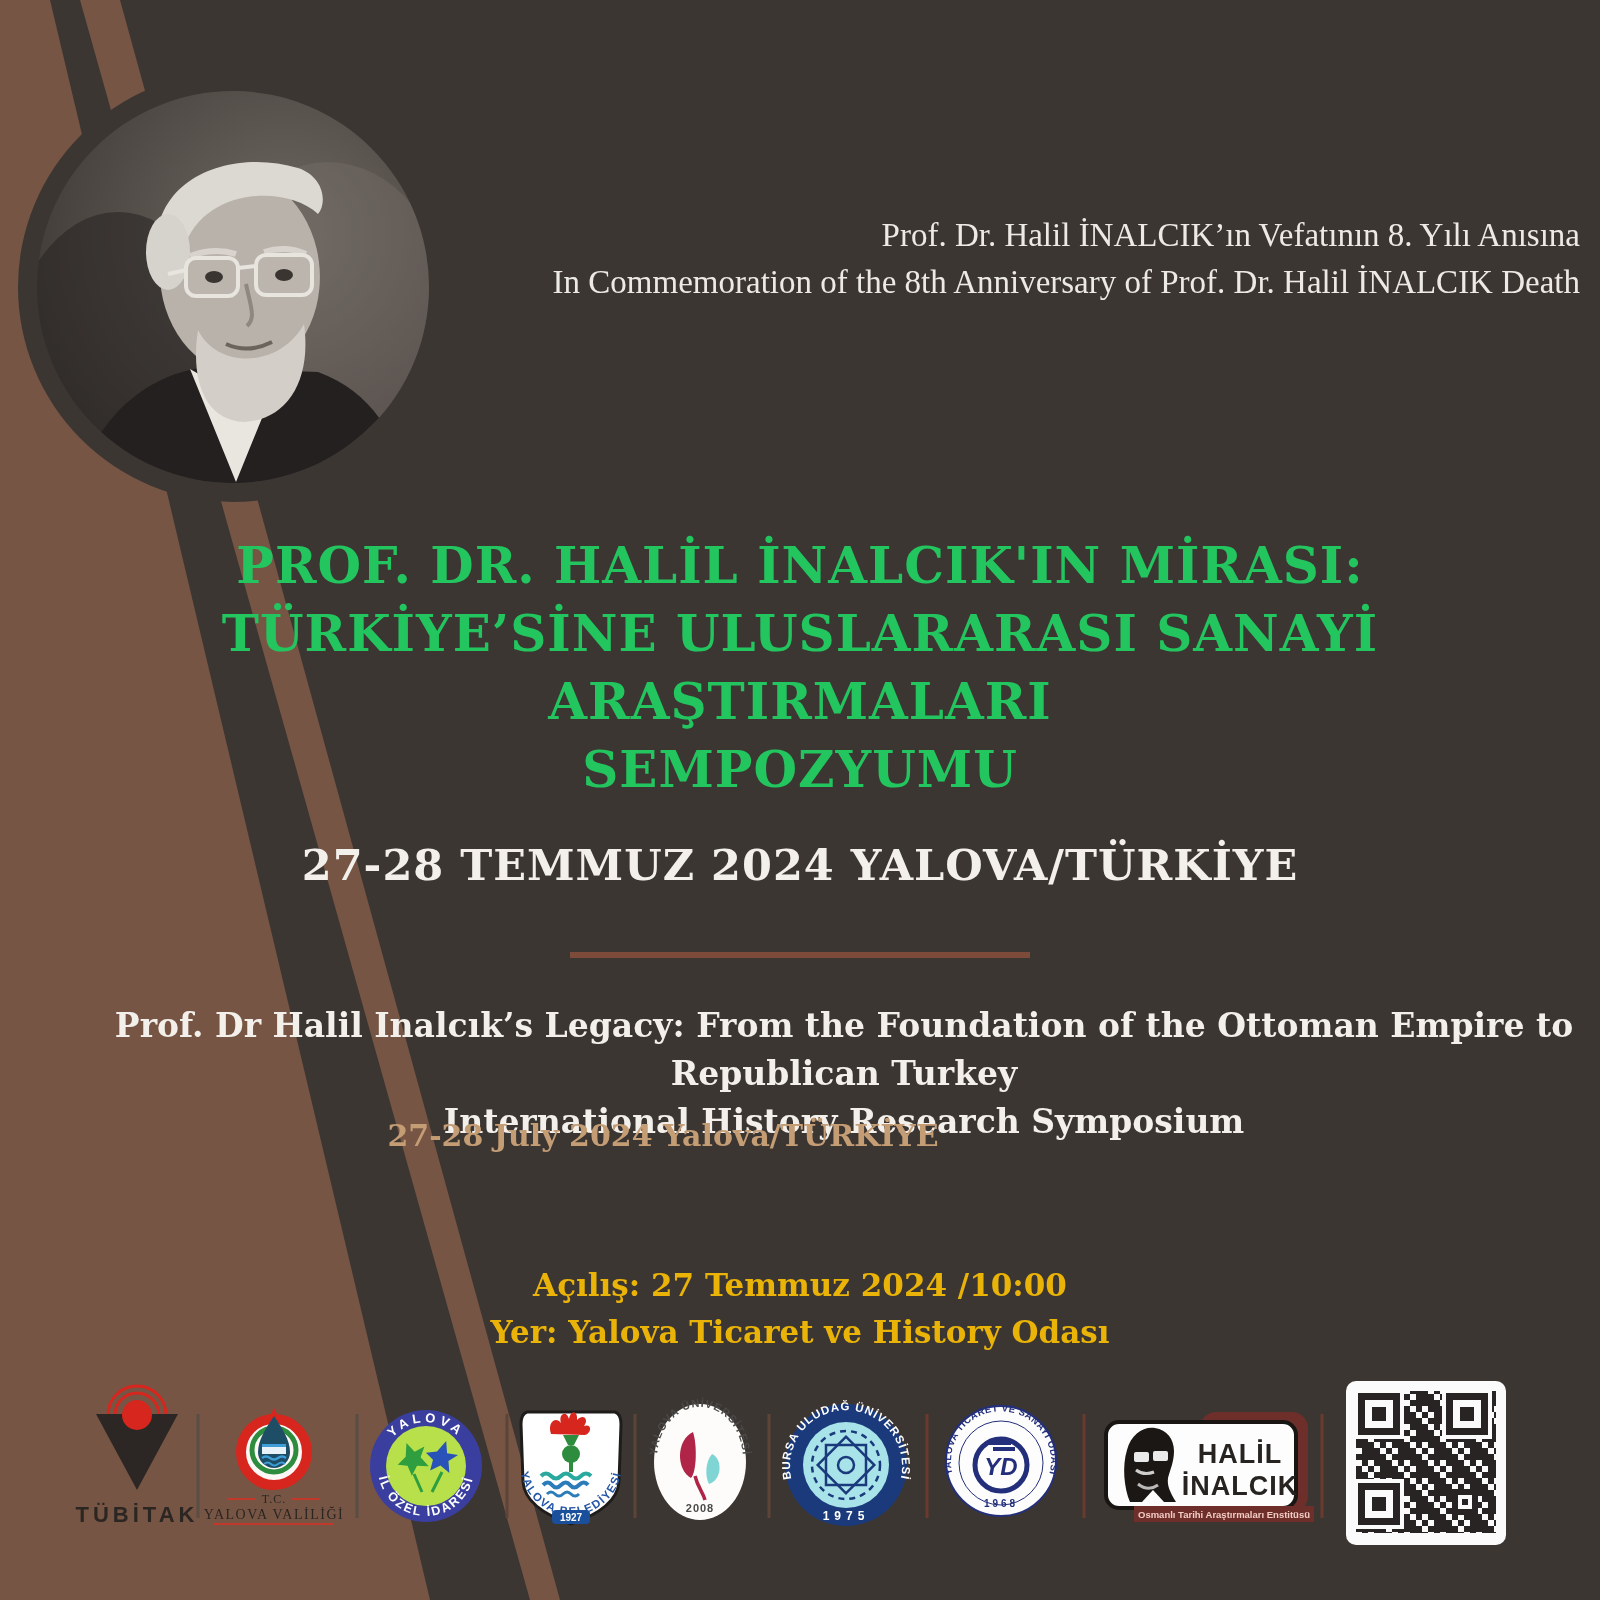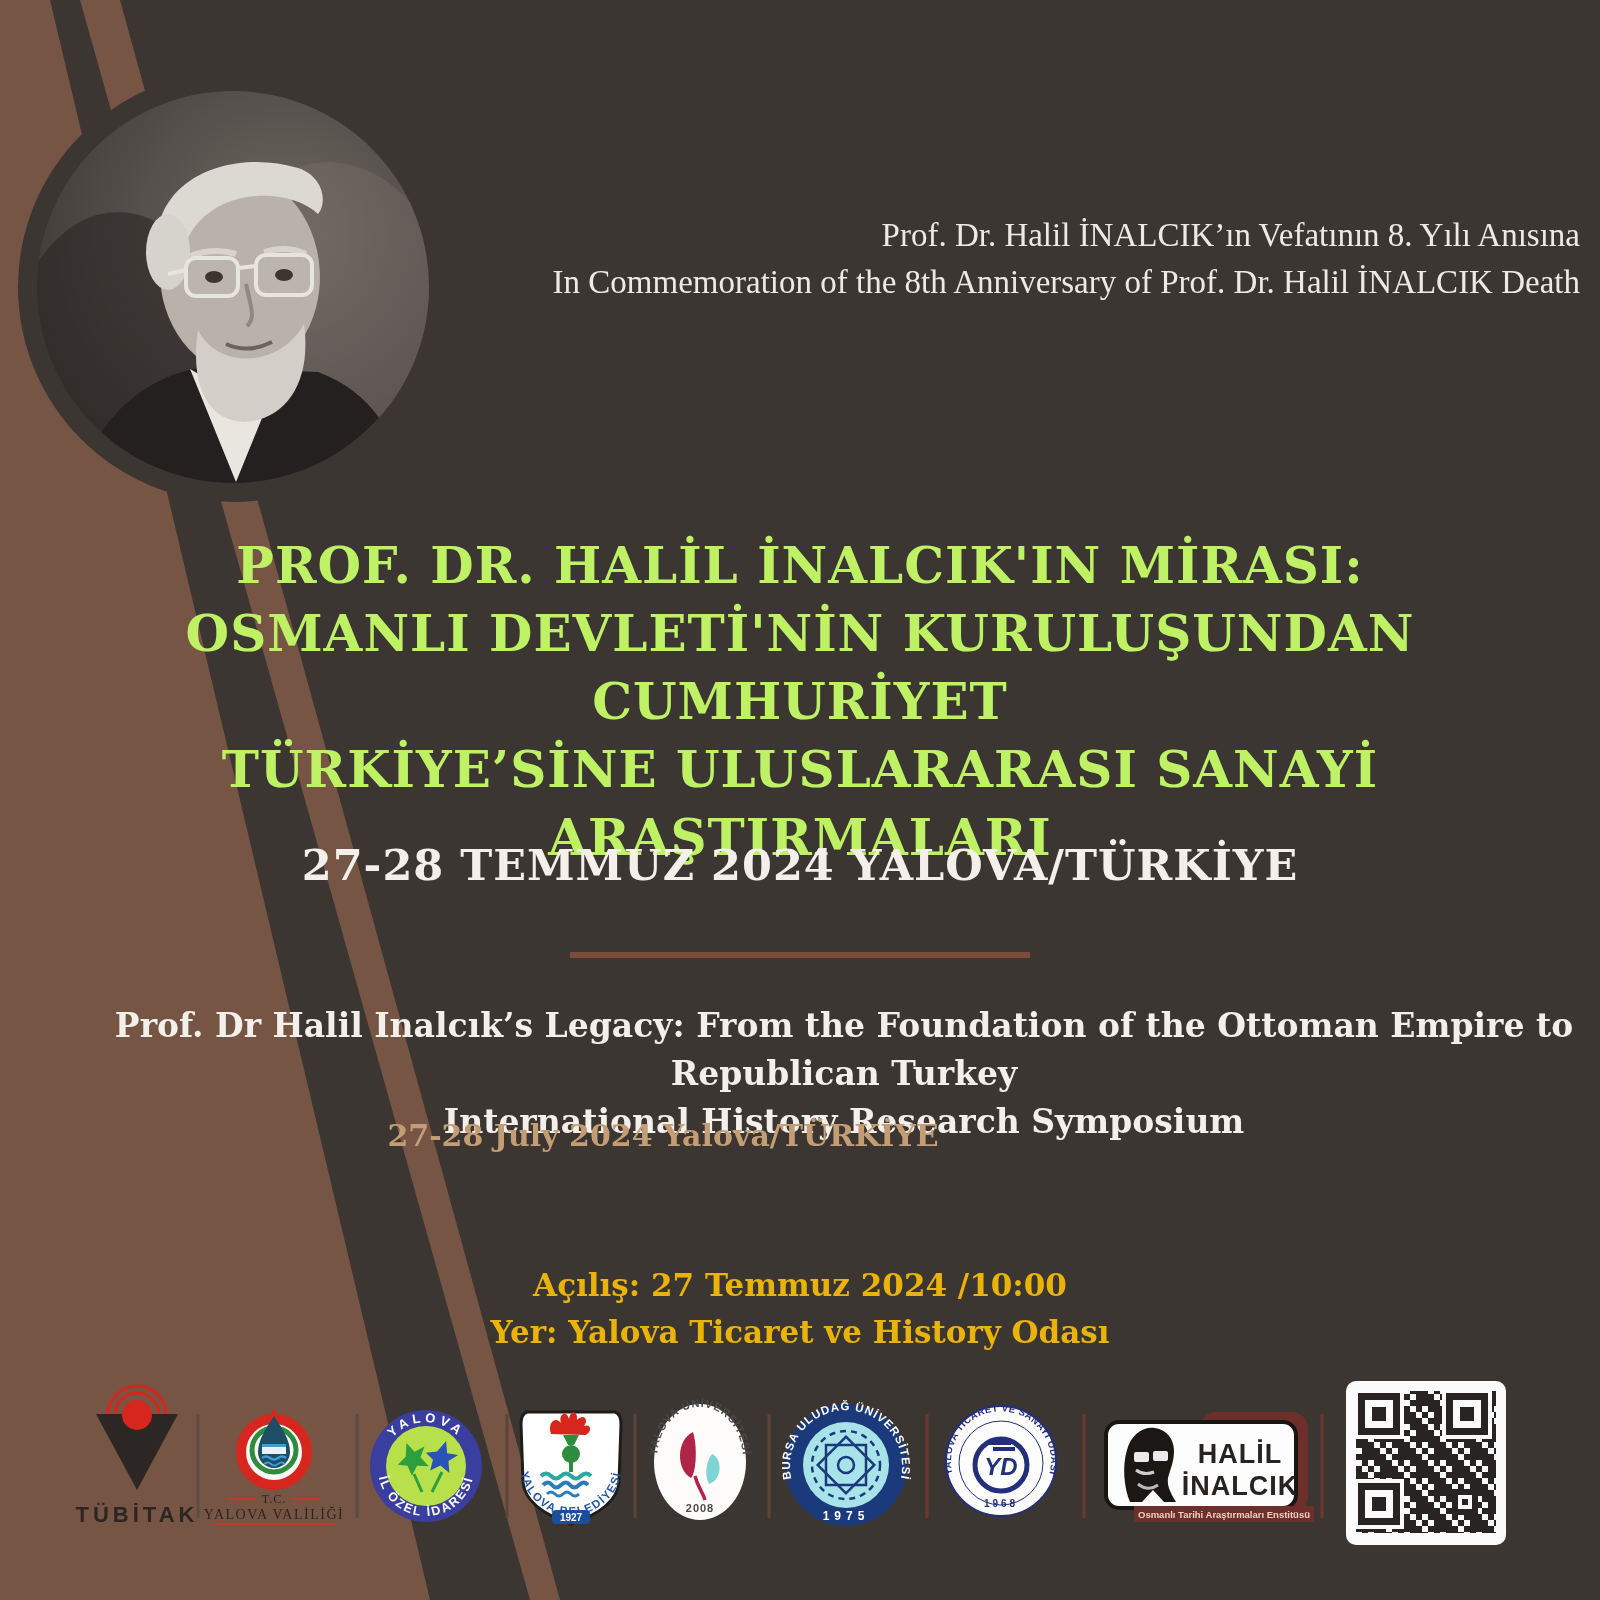--- a/index.html
+++ b/index.html
@@ -2,21 +2,21 @@
 <html><head>
 <meta charset="utf-8">
 <style>
   html,body{margin:0;padding:0;background:#3c3633;}
   .poster{position:relative;width:1600px;height:1600px;background:#3c3633;overflow:hidden;
           font-family:"DejaVu Serif",serif;}
   .abs{position:absolute;}
   .bg-svg{left:0;top:0;}
   .commemoration{left:400px;top:212px;width:1180px;text-align:right;color:#edeae6;
     font-family:"Liberation Serif",serif;font-size:33px;line-height:47px;font-weight:400;}
-  .main-title{left:0;top:532px;width:1600px;text-align:center;color:#bef264;
+  .main-title{left:0;top:532px;width:1600px;text-align:center;color:#22c55e;
     font-weight:bold;font-size:50px;line-height:68px;letter-spacing:1px;}
   .date-tr{left:0;top:840px;width:1600px;text-align:center;color:#f3f0ec;
     font-weight:bold;font-size:43px;letter-spacing:1px;}
   .divider{left:570px;top:952px;width:460px;height:6px;background:#7d4b3a;}
   .subtitle-en{left:0;top:1002px;width:1600px;text-align:center;color:#f3f0ec;
     font-weight:bold;font-size:33px;line-height:48px;padding-left:44px;}
   .date-en{left:0;top:1118px;width:1326px;text-align:center;color:#c49d75;
     font-weight:bold;font-size:30px;}
   .details{left:0;top:1262px;width:1600px;text-align:center;color:#eab308;
     font-weight:bold;font-size:31px;line-height:47px;}
@@ -74,22 +74,22 @@
     </g>
   </svg>
 
   <div class="abs commemoration">
     <div>Prof. Dr. Halil İNALCIK’ın Vefatının 8. Yılı Anısına</div>
     <div>In Commemoration of the 8th Anniversary of Prof. Dr. Halil İNALCIK Death</div>
   </div>
 
   <div class="abs main-title">
     <div>PROF. DR. HALİL İNALCIK'IN MİRASI:</div>
-    <div>OSMANLI DEVLETİ'NİN KURULUŞUNDAN CUMHURİYET</div>
     <div>TÜRKİYE’SİNE ULUSLARARASI SANAYİ ARAŞTIRMALARI</div>
+    <div>SEMPOZYUMU</div>
   </div>
 
   <div class="abs date-tr">27-28 TEMMUZ 2024 YALOVA/TÜRKİYE</div>
 
   <div class="abs divider"></div>
 
   <div class="abs subtitle-en">
     <div>Prof. Dr Halil Inalcık’s Legacy: From the Foundation of the Ottoman Empire to Republican Turkey</div>
     <div>International History Research Symposium</div>
   </div>

